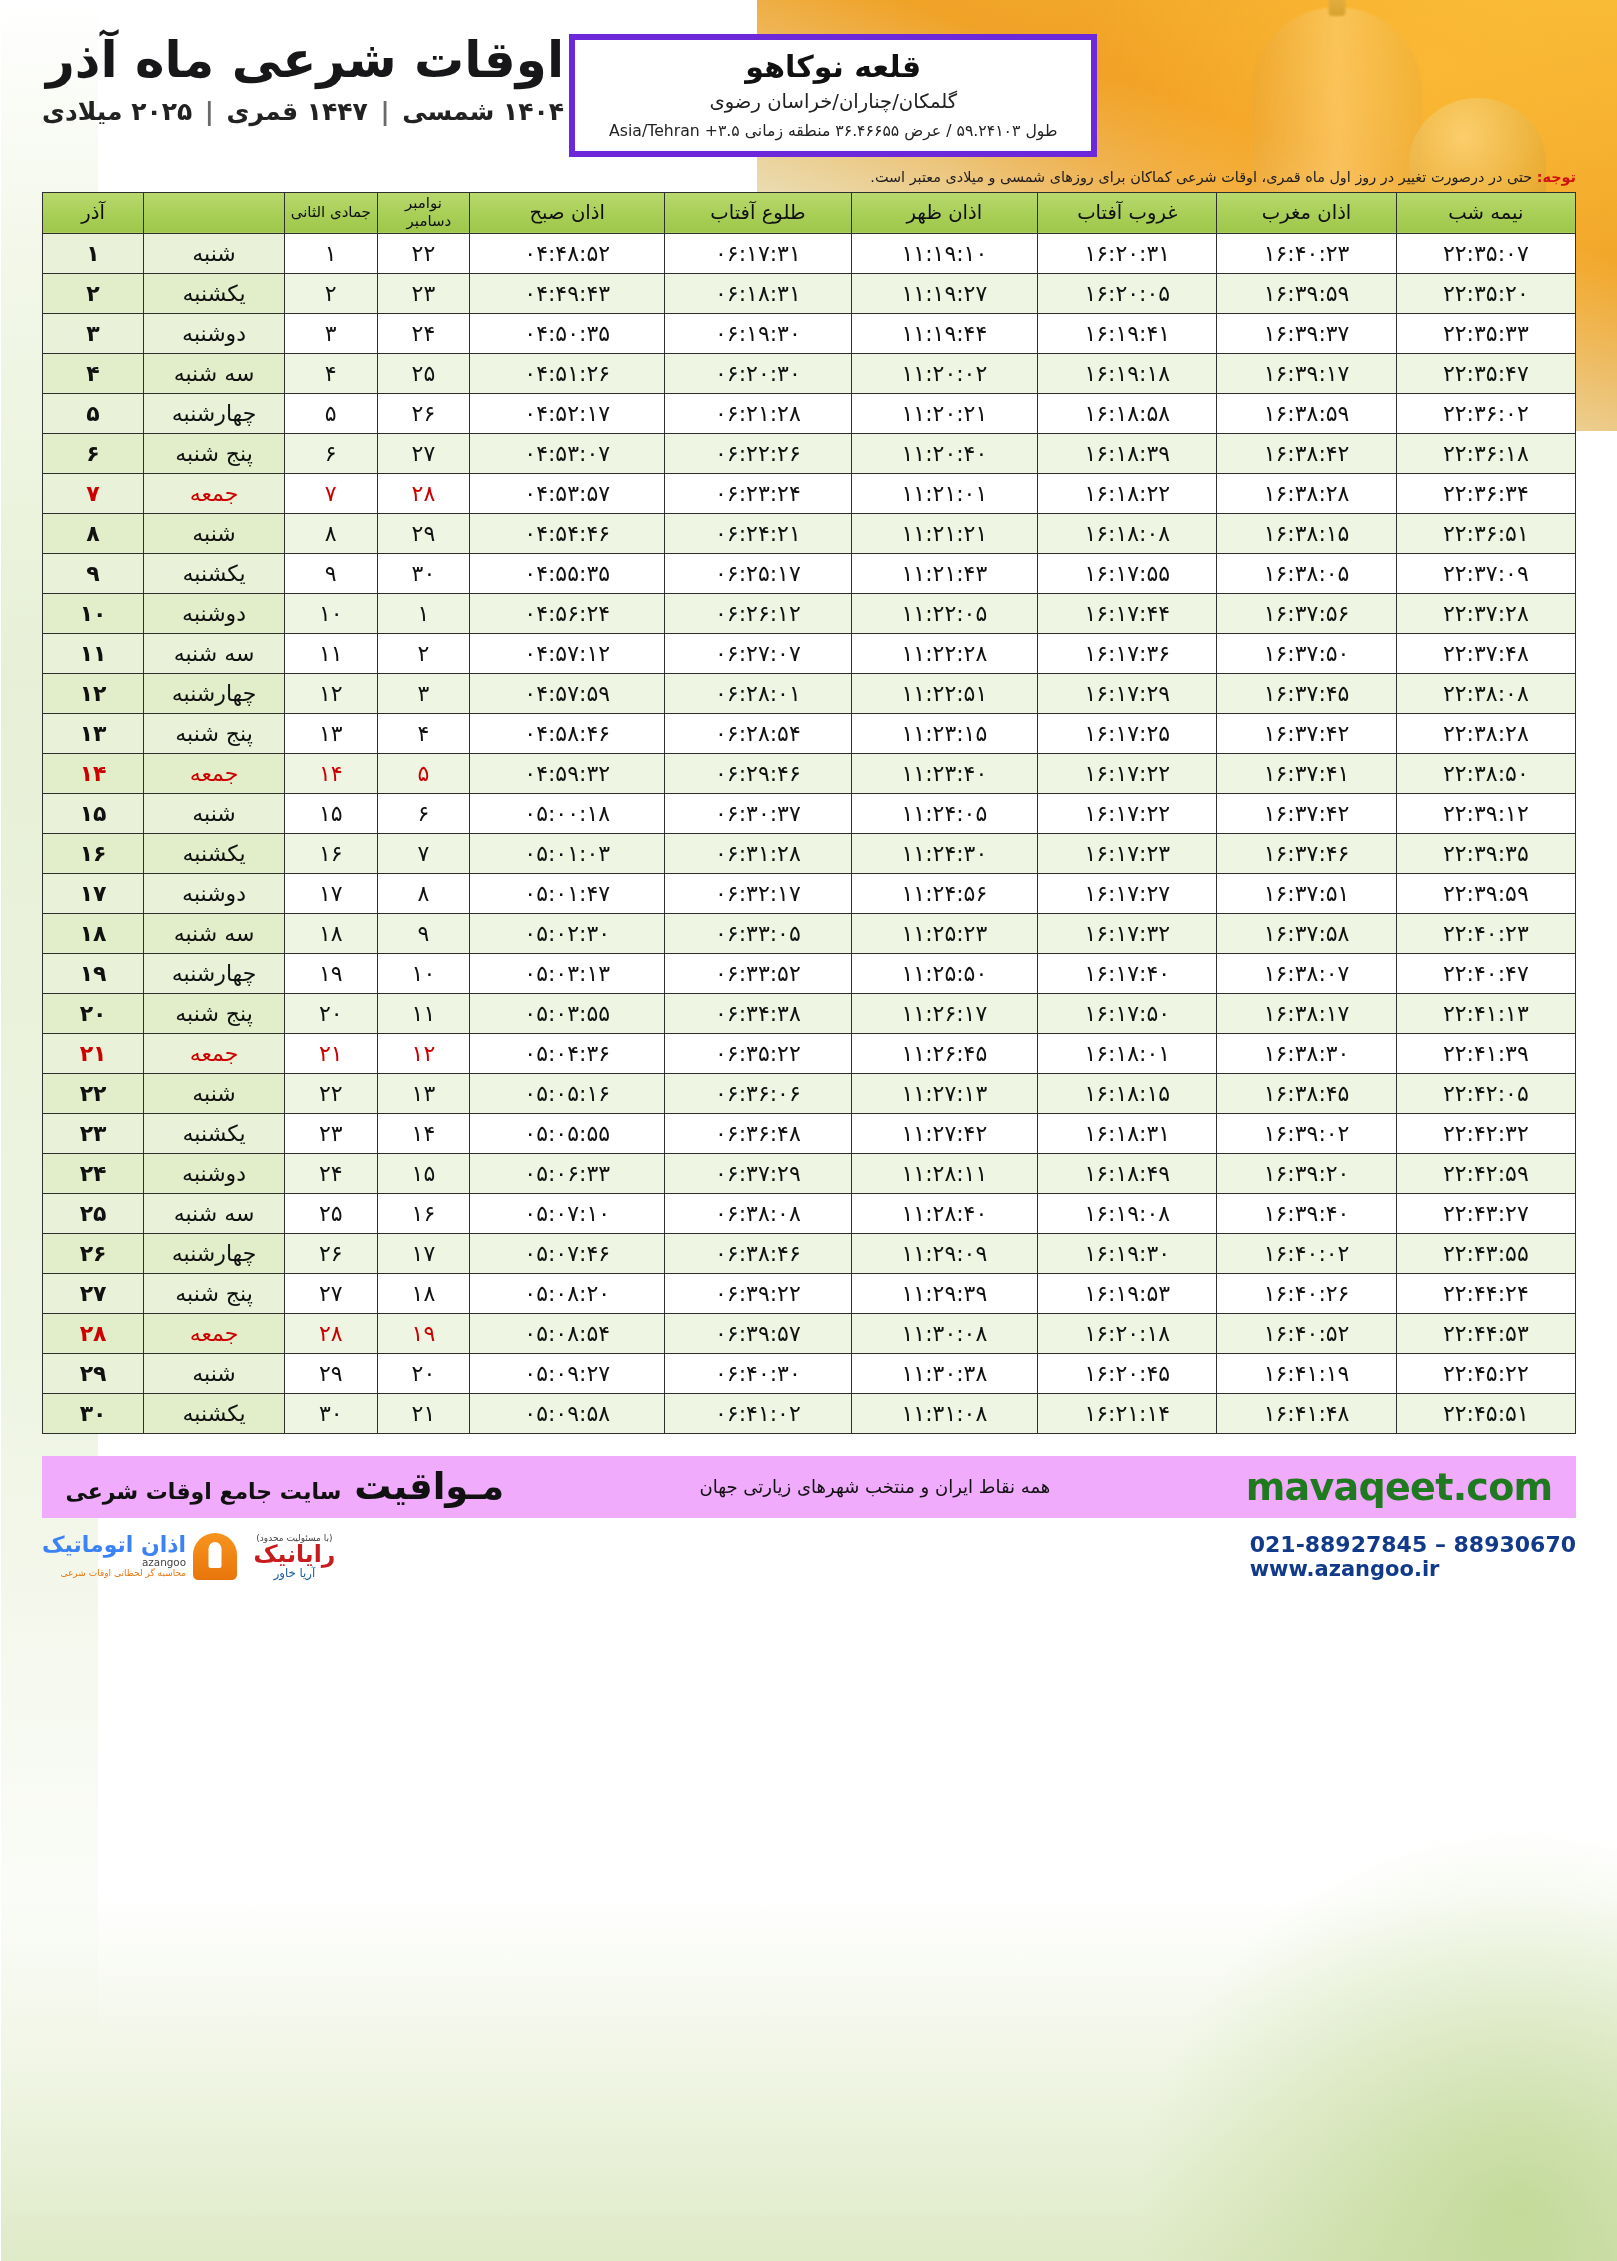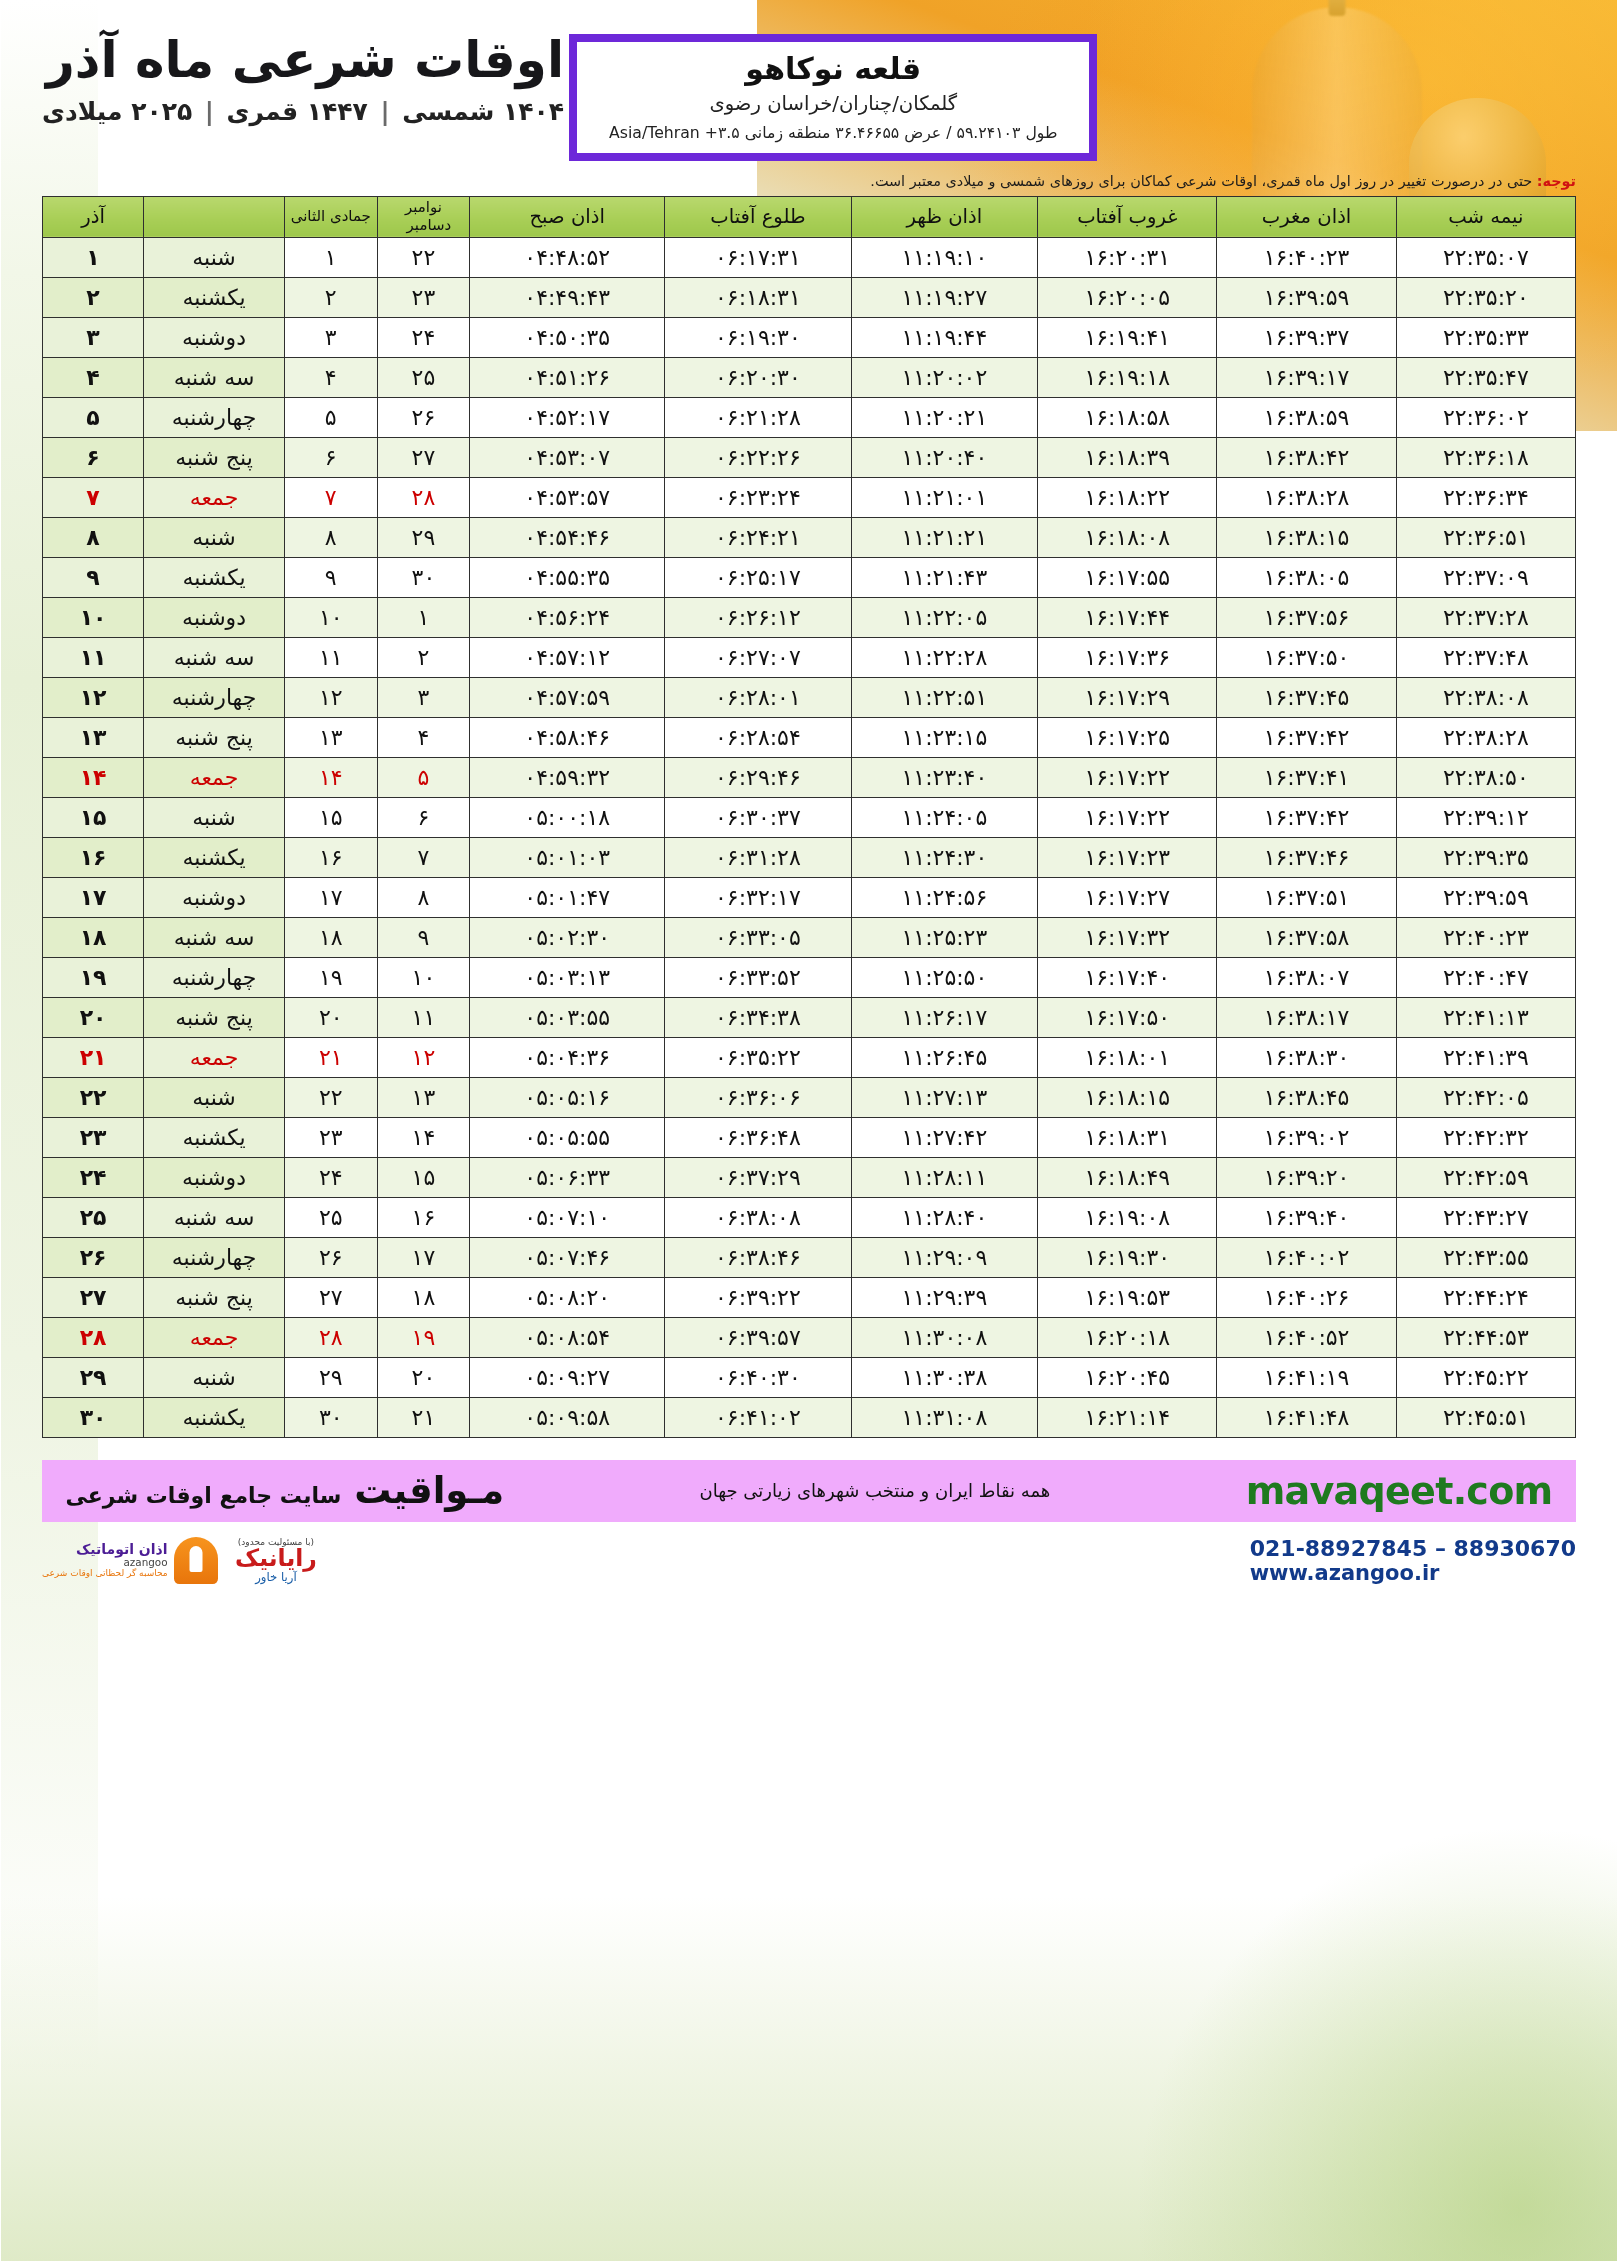--- a/index.html
+++ b/index.html
@@ -73,21 +73,21 @@
   }
   .sub-title {
     font-size: 23.5px; font-weight:bold; color:#1d1d20; margin-top:9px;
   }
   .date-line {
     font-size: 25px; color:#222; margin-top:10.4px; font-weight:bold;
   }
   .date-line .sep { color:#6a6a6a; padding:0 3.9px; }
 
   .loc-box {
-    border:8px solid #6d28d9;
+    border:6px solid #6d28d9;
     background:#ffffff;
     width: 528px;
     padding: 10.4px 11.7px 11.7px 11.7px;
     text-align:center;
   }
   .loc-city { font-size: 30px; font-weight:bold; color:#111; line-height:1.1; }
   .loc-sub  { font-size: 19.6px; color:#222; margin-top:6.5px; }
   .loc-coord{ font-size: 15.7px; color:#222; margin-top:7.8px; }
 
   .note {
@@ -171,21 +171,21 @@
     display:flex; align-items:center; gap:6.5px;
   }
   .logo-azan .mark {
     width:44px; height:47px; background:linear-gradient(to bottom,#f7941e,#e8750b);
     border-radius: 22px 22px 5.2px 5.2px; position:relative;
   }
   .logo-azan .mark:after{
     content:""; position:absolute; left:50%; top:9px; transform:translateX(-50%);
     width:13px; height:26px; background:#fff; border-radius:6.5px 6.5px 2px 2px;
   }
-  .logo-azan .txt .l1 { font-size:14px; font-weight:bold; color:#4c1d95; line-height:1; }
+  .logo-azan .txt .l1 { font-size:22px; font-weight:bold; color:#3b82f6; line-height:1; }
   .logo-azan .txt .l2 { font-size:10.4px; color:#444; }
   .logo-azan .txt .l3 { font-size:9px; color:#e8750b; }
   .logo-rayaneh .l1 { font-size:23.5px; font-weight:bold; color:#c81b1b; line-height:1; text-align:center;}
   .logo-rayaneh .l0 { font-size:9px; color:#444; text-align:center;}
   .logo-rayaneh .l2 { font-size:11.7px; color:#1b5fa8; text-align:center;}
   .f-desc { text-align:center; font-size:18px; color:#c40f0f; line-height:1.5; flex:1; padding:0 19.6px;}
   .f-contact { direction:ltr; text-align:left; }
   .f-contact .tel { font-size:22px; font-weight:bold; color:#123a8a; }
   .f-contact .web { font-size:21px; font-weight:bold; color:#123a8a; }
 </style>

